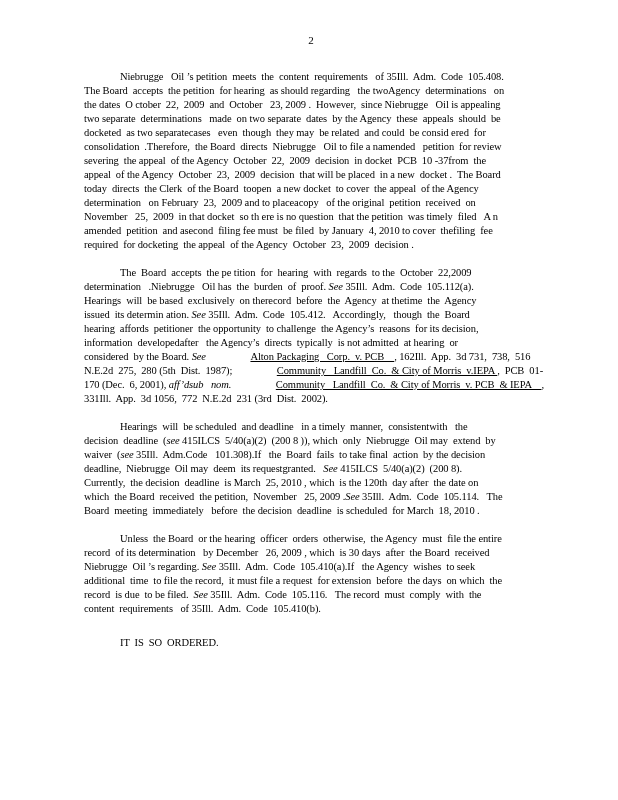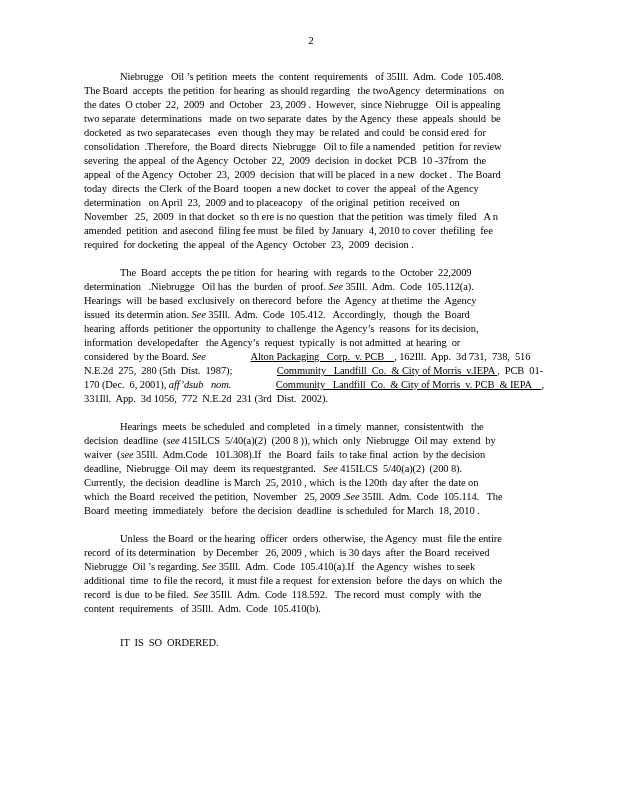--- a/index.html
+++ b/index.html
@@ -35,49 +35,49 @@
     <div class="para">
         <div class="line indent"><span>Niebrugge   Oil ’s petition  meets  the  content  requirements   of 35Ill.  Adm.  Code  105.408.</span></div>
         <div class="line"><span>The Board  accepts  the petition  for hearing  as should regarding   the twoAgency  determinations   on</span></div>
         <div class="line"><span>the dates  O ctober  22,  2009  and  October   23, 2009 .  However,  since Niebrugge   Oil is appealing</span></div>
         <div class="line"><span>two separate  determinations   made  on two separate  dates  by the Agency  these  appeals  should  be</span></div>
         <div class="line"><span>docketed  as two separatecases   even  though  they may  be related  and could  be consid ered  for</span></div>
         <div class="line"><span>consolidation  .Therefore,  the Board  directs  Niebrugge   Oil to file a namended   petition  for review</span></div>
         <div class="line"><span>severing  the appeal  of the Agency  October  22,  2009  decision  in docket  PCB  10 -37from  the</span></div>
         <div class="line"><span>appeal  of the Agency  October  23,  2009  decision  that will be placed  in a new  docket .  The Board</span></div>
         <div class="line"><span>today  directs  the Clerk  of the Board  toopen  a new docket  to cover  the appeal  of the Agency</span></div>
-        <div class="line"><span>determination   on April  23,  2009 and to placeacopy   of the original  petition  received  on</span></div>
+        <div class="line"><span>determination   on February  23,  2009 and to placeacopy   of the original  petition  received  on</span></div>
         <div class="line"><span>November   25,  2009  in that docket  so th ere is no question  that the petition  was timely  filed   A n</span></div>
         <div class="line"><span>amended  petition  and asecond  filing fee must  be filed  by January  4, 2010 to cover  thefiling  fee</span></div>
         <div class="line"><span>required  for docketing  the appeal  of the Agency  October  23,  2009  decision .</span></div>
       </div>
     <div class="para">
         <div class="line indent"><span>The  Board  accepts  the pe tition  for  hearing  with  regards  to the  October  22,2009</span></div>
         <div class="line"><span>determination   .Niebrugge   Oil has  the  burden  of  proof. </span><span class="it">See</span><span> 35Ill.  Adm.  Code  105.112(a).</span></div>
         <div class="line"><span>Hearings  will  be based  exclusively  on therecord  before  the  Agency  at thetime  the  Agency</span></div>
         <div class="line"><span>issued  its determin ation. </span><span class="it">See</span><span> 35Ill.  Adm.  Code  105.412.   Accordingly,   though  the  Board</span></div>
         <div class="line"><span>hearing  affords  petitioner  the opportunity  to challenge  the Agency’s  reasons  for its decision,</span></div>
-        <div class="line"><span>information  developedafter   the Agency’s  request  typically  is not admitted  at hearing  or</span></div>
+        <div class="line"><span>information  developedafter   the Agency’s  directs  typically  is not admitted  at hearing  or</span></div>
         <div class="line"><span>considered  by the Board. </span><span class="it">See</span><span> </span><span class="un">Alton Packaging   Corp.  v. PCB    </span><span>, 162Ill.  App.  3d 731,  738,  516</span></div>
         <div class="line"><span>N.E.2d  275,  280 (5th  Dist.  1987); </span><span class="un">Community   Landfill  Co.  &amp; City of Morris  v.IEPA </span><span>,  PCB  01-</span></div>
         <div class="line"><span>170 (Dec.  6, 2001), </span><span class="it">aff’dsub   nom.</span><span> </span><span class="un">Community   Landfill  Co.  &amp; City of Morris  v. PCB  &amp; IEPA    </span><span>,</span></div>
         <div class="line"><span>331Ill.  App.  3d 1056,  772  N.E.2d  231 (3rd  Dist.  2002).</span></div>
       </div>
     <div class="para">
-        <div class="line indent"><span>Hearings  meets  be scheduled  and completed   in a timely  manner,  consistentwith   the</span></div>
+        <div class="line indent"><span>Hearings  will  be scheduled  and deadline   in a timely  manner,  consistentwith   the</span></div>
         <div class="line"><span>decision  deadline  (</span><span class="it">see</span><span> 415ILCS  5/40(a)(2)  (200 8 )), which  only  Niebrugge  Oil may  extend  by</span></div>
         <div class="line"><span>waiver  (</span><span class="it">see</span><span> 35Ill.  Adm.Code   101.308).If   the  Board  fails  to take final  action  by the decision</span></div>
         <div class="line"><span>deadline,  Niebrugge  Oil may  deem  its requestgranted.   </span><span class="it">See</span><span> 415ILCS  5/40(a)(2)  (200 8).</span></div>
         <div class="line"><span>Currently,  the decision  deadline  is March  25, 2010 , which  is the 120th  day after  the date on</span></div>
         <div class="line"><span>which  the Board  received  the petition,  November   25, 2009 .</span><span class="it">See</span><span> 35Ill.  Adm.  Code  105.114.   The</span></div>
         <div class="line"><span>Board  meeting  immediately   before  the decision  deadline  is scheduled  for March  18, 2010 .</span></div>
       </div>
     <div class="para">
         <div class="line indent"><span>Unless  the Board  or the hearing  officer  orders  otherwise,  the Agency  must  file the entire</span></div>
         <div class="line"><span>record  of its determination   by December   26, 2009 , which  is 30 days  after  the Board  received</span></div>
         <div class="line"><span>Niebrugge  Oil ’s regarding. </span><span class="it">See</span><span> 35Ill.  Adm.  Code  105.410(a).If   the Agency  wishes  to seek</span></div>
         <div class="line"><span>additional  time  to file the record,  it must file a request  for extension  before  the days  on which  the</span></div>
-        <div class="line"><span>record  is due  to be filed.  </span><span class="it">See</span><span> 35Ill.  Adm.  Code  118.592.   The record  must  comply  with  the</span></div>
+        <div class="line"><span>record  is due  to be filed.  </span><span class="it">See</span><span> 35Ill.  Adm.  Code  105.116.   The record  must  comply  with  the</span></div>
         <div class="line"><span>content  requirements   of 35Ill.  Adm.  Code  105.410(b).</span></div>
       </div>
     <div class="line indent closing">IT  IS  SO  ORDERED.</div>
   </div>
 </div>
 
 </body></html>

